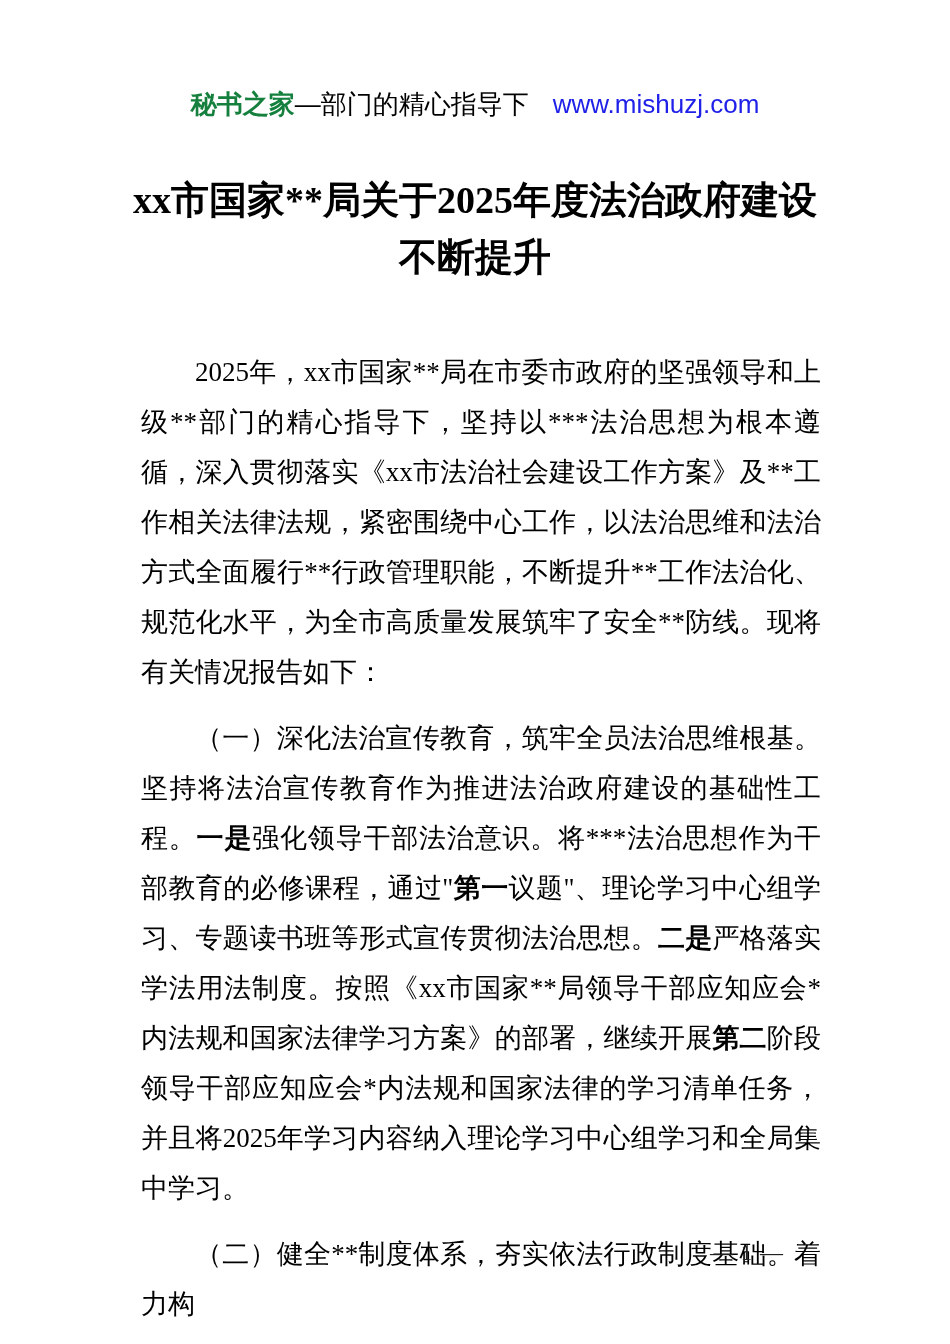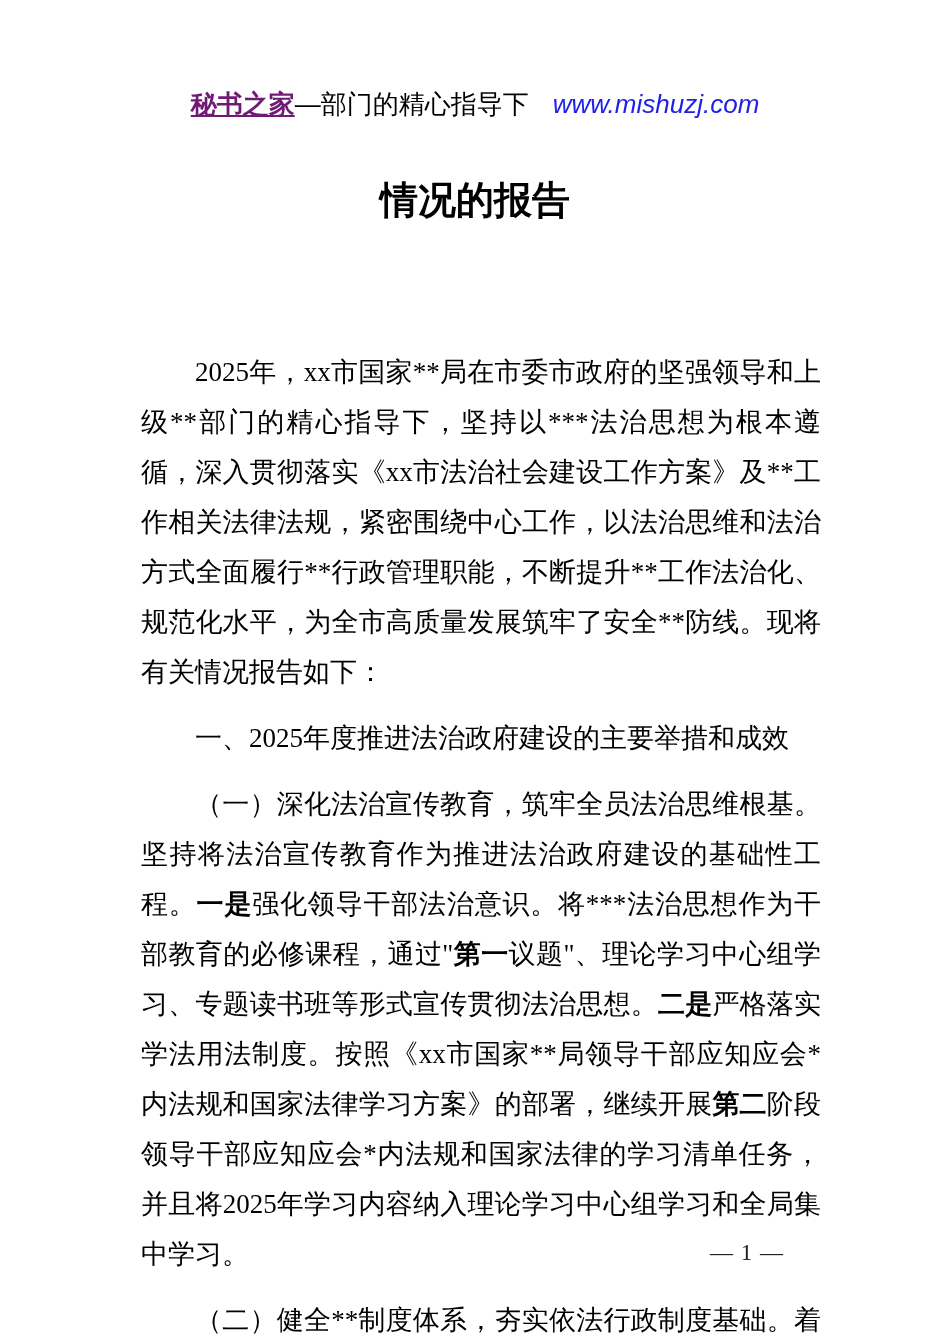--- a/index.html
+++ b/index.html
@@ -27,21 +27,20 @@
     line-height: 36px;
     font-family: "Liberation Sans", "DejaVu Sans", sans-serif;
     white-space: nowrap;
   }
   .brand {
     font-weight: 700;
   }
   .url {
     margin-left: 24px;
     text-decoration: none;
-    font-style: italic;
   }
   
   .doc-title {
     position: absolute;
     top: 172px;
     left: 60px;
     right: 60px;
     margin: 0;
     text-align: center;
     font-size: 38px;
@@ -79,31 +78,31 @@
     font-family: "Liberation Serif", "DejaVu Serif", serif;
     letter-spacing: 1px;
   }
 </style>
 </head>
 <body>
 
 <div class="page">
 
   <div class="page-header">
-    <span class="brand" style="color: #701a75; text-decoration: underline;">秘书之家</span><span>—部门的精心指导下</span><span class="url" style="color: rgb(32, 33, 232);">www.mishuzj.com</span>
+    <span class="brand" style="color: #15803d;">秘书之家</span><span>—部门的精心指导下</span><span class="url" style="color: rgb(32, 33, 232);">www.mishuzj.com</span>
   </div>
 
   <h1 class="doc-title">
-    <div>情况的报告</div>
+    <div>xx市国家**局关于2025年度法治政府建设</div>
+    <div>不断提升</div>
   </h1>
 
   <div class="doc-body">
 
   <p><span>2025年，xx市国家**局在市委市政府的坚强领导和上级**部门的精心指导下，坚持以***法治思想为根本遵循，深入贯彻落实《xx市法治社会建设工作方案》及**工作相关法律法规，紧密围绕中心工作，以法治思维和法治方式全面履行**行政管理职能，不断提升**工作法治化、规范化水平，为全市高质量发展筑牢了安全**防线。现将有关情况报告如下：</span></p>
-      <p><span>一、2025年度推进法治政府建设的主要举措和成效</span></p>
       <p><span>（一）深化法治宣传教育，筑牢全员法治思维根基。坚持将法治宣传教育作为推进法治政府建设的基础性工程。</span><span class="bold">一是</span><span>强化领导干部法治意识。将***法治思想作为干部教育的必修课程，通过"</span><span class="bold">第一</span><span>议题"、理论学习中心组学习、专题读书班等形式宣传贯彻法治思想。</span><span class="bold">二是</span><span>严格落实学法用法制度。按照《xx市国家**局领导干部应知应会*内法规和国家法律学习方案》的部署，继续开展</span><span class="bold">第二</span><span>阶段领导干部应知应会*内法规和国家法律的学习清单任务，并且将2025年学习内容纳入理论学习中心组学习和全局集中学习。</span></p>
       <p><span>（二）健全**制度体系，夯实依法行政制度基础。着力构</span></p>
     </div>
 
   <div class="page-footer">
     <span>— 1 —</span>
   </div>
 
 </div>
 

